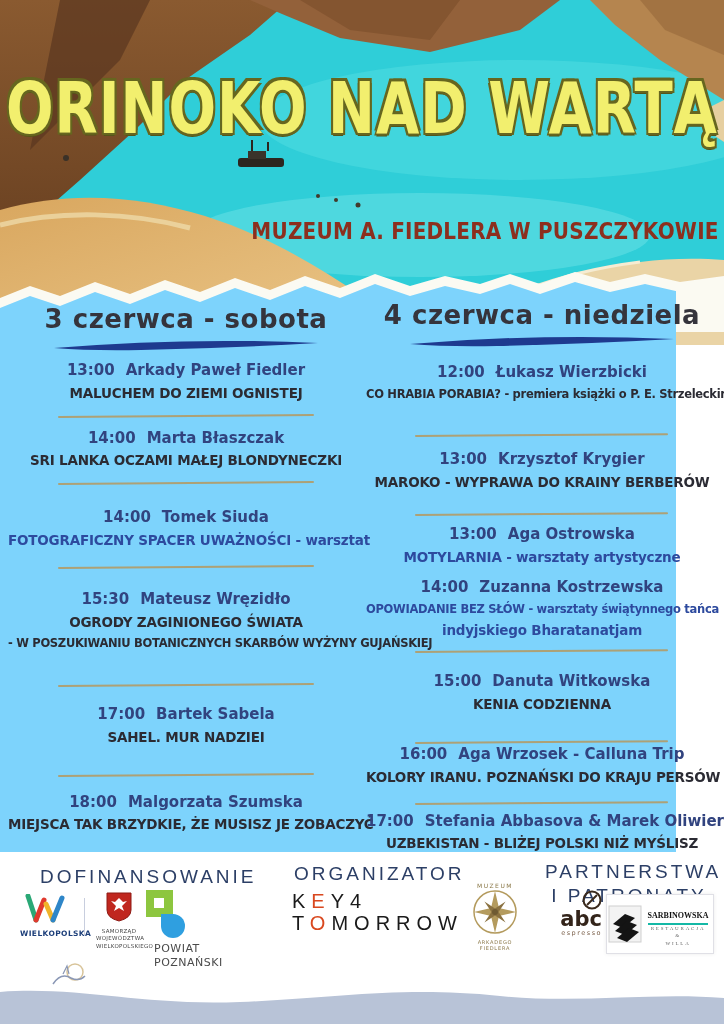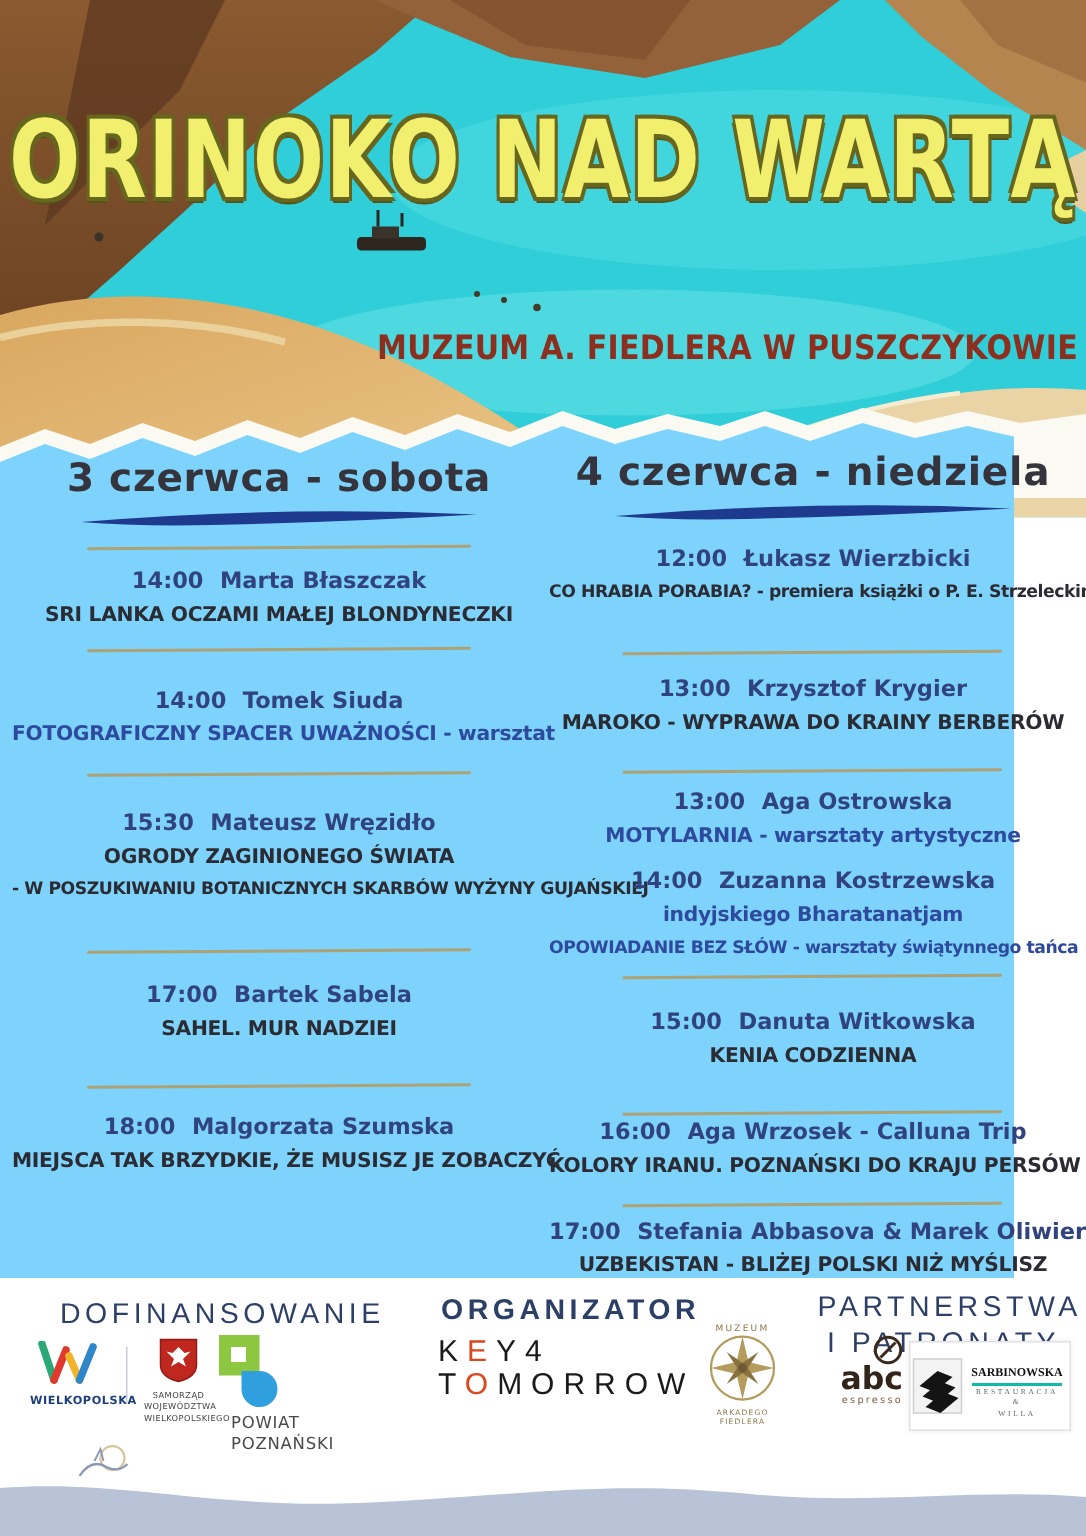--- a/index.html
+++ b/index.html
@@ -34,21 +34,21 @@
   .ev-head .n{margin-left:11px;}
   .ev-title{font-weight:700;font-size:13.5px;color:#2b2b33;margin-top:5px;letter-spacing:-0.2px;white-space:nowrap;}
   .ev-title.small{font-size:11.5px;letter-spacing:-0.3px;}
   .blue-title .ev-title{color:#2d4a9e;}
   .sep{height:2px;width:72%;margin:0 auto;background:#b5985e;border-radius:2px;opacity:.85;transform:rotate(-0.4deg);}
 
   
   .footer{position:absolute;left:0;top:852px;width:724px;height:172px;background:#ffffff;}
   .f-head{position:absolute;font-size:19px;color:#2c3f66;letter-spacing:3px;font-family:"Liberation Sans",sans-serif;}
   .f-head-funding{left:40px;top:14px;}
-  .f-head-org{left:294px;top:11px;font-weight:bold;}
+  .f-head-org{left:294px;top:11px;}
   .f-head-partners{left:545px;top:8px;width:168px;text-align:center;line-height:1.25;}
 
   .logo{position:absolute;text-align:center;}
   .lg-wlkp{left:20px;top:42px;width:52px;}
   .lg-wlkp .lbl{font-size:7.5px;font-weight:700;color:#1d3f7a;letter-spacing:.4px;margin-top:1px;}
   .v-div{position:absolute;left:84px;top:46px;width:1px;height:38px;background:#c8cede;}
   .lg-crest{left:96px;top:40px;width:46px;}
   .lg-crest .lbl{font-size:5.5px;color:#444;line-height:1.35;margin-top:2px;letter-spacing:.3px;}
   .lg-powiat{left:146px;top:38px;width:130px;text-align:left;}
   .powiat-mark{position:relative;width:52px;height:52px;display:inline-block;vertical-align:middle;}
@@ -124,20 +124,24 @@
   <div class="tear-white"></div>
 
   <div class="schedule">
 
     <div class="col col-left">
       <div class="day-header" style="margin-top:26px">3 czerwca - sobota</div>
       <svg class="brush" width="270" height="13" viewBox="0 0 270 13">
         <path d="M3,10 Q135,-1 267,5 Q180,10 90,12 Q40,13 3,10 Z" fill="#1e3a8f"></path>
       </svg>
 
+      <div class="event" style="margin-top:10px">
+        <div class="ev-head"><span class="t">13:00</span><span class="n">Arkady Paweł Fiedler</span></div>
+        <div class="ev-title">MALUCHEM DO ZIEMI OGNISTEJ</div>
+      </div>
       <div class="sep" style="margin-top:13px"></div>
 
       <div class="event" style="margin-top:12px">
         <div class="ev-head"><span class="t">14:00</span><span class="n">Marta Błaszczak</span></div>
         <div class="ev-title">SRI LANKA OCZAMI MAŁEJ BLONDYNECZKI</div>
       </div>
       <div class="sep" style="margin-top:13px"></div>
 
       <div class="event blue-title" style="margin-top:24px">
         <div class="ev-head"><span class="t">14:00</span><span class="n">Tomek Siuda</span></div>
@@ -182,22 +186,22 @@
       </div>
       <div class="sep" style="margin-top:22px"></div>
 
       <div class="event blue-title" style="margin-top:10px">
         <div class="ev-head"><span class="t">13:00</span><span class="n">Aga Ostrowska</span></div>
         <div class="ev-title">MOTYLARNIA - warsztaty artystyczne</div>
       </div>
 
       <div class="event blue-title" style="margin-top:13px">
         <div class="ev-head"><span class="t">14:00</span><span class="n">Zuzanna Kostrzewska</span></div>
+        <div class="ev-title small">OPOWIADANIE BEZ SŁÓW - warsztaty świątynnego tańca</div>
         <div class="ev-title">indyjskiego Bharatanatjam</div>
-        <div class="ev-title small">OPOWIADANIE BEZ SŁÓW - warsztaty świątynnego tańca</div>
       </div>
       <div class="sep" style="margin-top:12px"></div>
 
       <div class="event" style="margin-top:20px">
         <div class="ev-head"><span class="t">15:00</span><span class="n">Danuta Witkowska</span></div>
         <div class="ev-title">KENIA CODZIENNA</div>
       </div>
       <div class="sep" style="margin-top:28px"></div>
 
       <div class="event" style="margin-top:2px">

